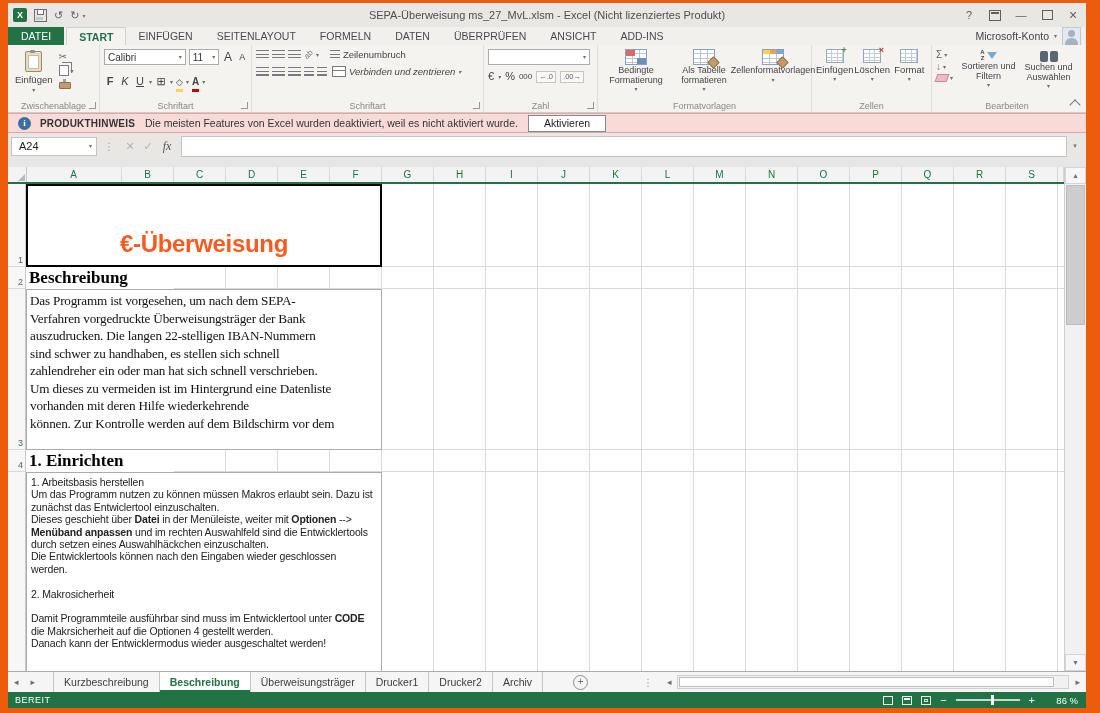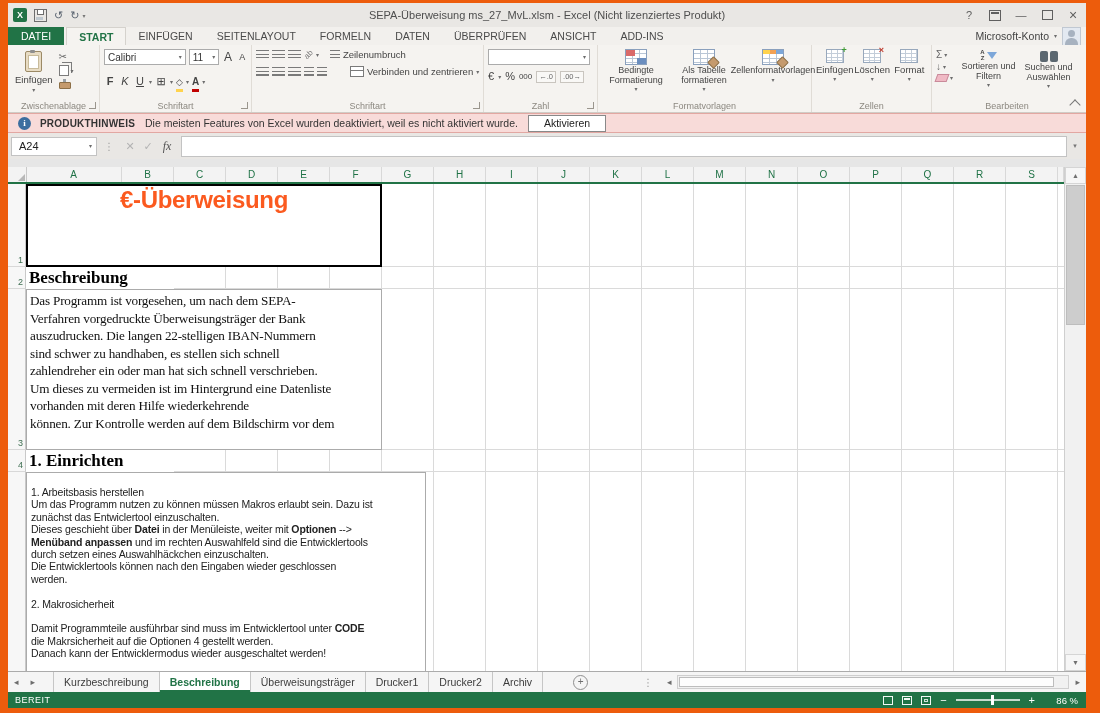--- a/index.html
+++ b/index.html
@@ -117,31 +117,31 @@
   .corner{position:absolute;left:0;top:0;width:18px;height:15px;background:#f3f3f3;border-right:1px solid #c9c9c9;z-index:3;}
   .corner:after{content:"";position:absolute;right:1px;bottom:1px;width:0;height:0;
                 border-left:7px solid transparent;border-bottom:7px solid #b8b8b8;}
   .rowh{position:absolute;left:0;width:18px;background:#f7f7f7;border-right:1px solid #c9c9c9;border-bottom:1px solid #d8d8d8;
         box-sizing:border-box;display:flex;align-items:flex-end;justify-content:flex-end;
         font-size:9px;color:#3f6f52;padding:0 2px 1px 0;z-index:2;}
   .vline{position:absolute;top:17px;bottom:0;width:1px;background:#dadada;z-index:1;}
   .hline{position:absolute;left:18px;width:1038px;height:1px;background:#dadada;z-index:1;}
   .block{position:absolute;background:#fff;box-sizing:border-box;z-index:3;}
   .title-block{left:18px;top:17px;width:356px;height:83px;border:2px solid #000;
-               display:flex;justify-content:center;padding-bottom:7px;}
+               display:flex;align-items:flex-end;justify-content:center;padding-bottom:7px;}
   .sheet-title{font-size:24px;font-weight:bold;color:#fb5a1f;letter-spacing:-.3px;}
   .cellheading{position:absolute;left:18px;width:148px;height:22px;background:#fff;z-index:3;
                font-family:"Liberation Serif",serif;font-weight:bold;font-size:17px;color:#000;
                display:flex;align-items:center;padding-left:3px;box-sizing:border-box;}
   .desc-block{left:18px;top:122px;width:356px;height:161px;border:1px solid #ababab;
               padding:2px 2px 0 3px;font-family:"Liberation Serif",serif;font-size:13.2px;
               letter-spacing:-.2px;line-height:17.5px;color:#111;overflow:hidden;}
   .desc-block .line{white-space:nowrap;}
-  .instr-block{left:18px;top:305px;width:400px;height:201px;border:1px solid #ababab;border-bottom:none;
-               padding:13px 2px 0 4px;font-size:10.5px;line-height:12.4px;letter-spacing:-.15px;color:#222;overflow:hidden;}
+  .instr-block{left:18px;top:305px;width:356px;height:201px;border:1px solid #ababab;border-bottom:none;
+               padding:3px 2px 0 4px;font-size:10.5px;line-height:12.4px;letter-spacing:-.15px;color:#222;overflow:hidden;}
   .instr-block .line{white-space:nowrap;}
   .vscroll{position:absolute;right:0;top:0;bottom:0;width:22px;background:#f1f1f1;border-left:1px solid #cfcfcf;z-index:5;box-sizing:border-box;}
   .sbtn{height:17px;display:flex;align-items:center;justify-content:center;font-size:7px;color:#707070;border:1px solid #d5d5d5;background:#f6f6f6;box-sizing:border-box;}
   .sbtn.bottom{position:absolute;bottom:0;left:0;right:0;}
   .vthumb{position:absolute;left:1px;right:1px;top:18px;height:140px;background:#cdcdcd;border:1px solid #bdbdbd;box-sizing:border-box;}
 
   
   .sheetbar{height:20px;background:#f5f5f5;border-top:1px solid #ababab;display:flex;align-items:stretch;flex:none;font-size:10.5px;}
   .nav{display:flex;align-items:center;color:#6d6d6d;font-size:9px;padding:0 6px;}
   #sheet-tabs{display:flex;margin-left:12px;}
@@ -277,21 +277,21 @@
           <span class="i-bars sm"></span>
           <span>Zeilenumbruch</span>
         </span>
       </div>
       <div class="frow" style="margin-top:6px;">
         <span class="i-bars"></span>
         <span class="i-bars"></span>
         <span class="i-bars"></span>
         <span class="i-bars sm"></span>
         <span class="i-bars sm"></span>
-        <span class="albtn" style="margin-left:20px;">
+        <span class="albtn" style="margin-left:2px;font-style:italic;">
           <span class="i-box mid"></span>
           <span>Verbinden und zentrieren</span>
           <span class="caret">▾</span>
         </span>
       </div>
       <div class="rglabel">Schriftart</div>
       <div class="launcher"></div>
     </div>
 
     <div class="rgroup" style="width:114px;">

